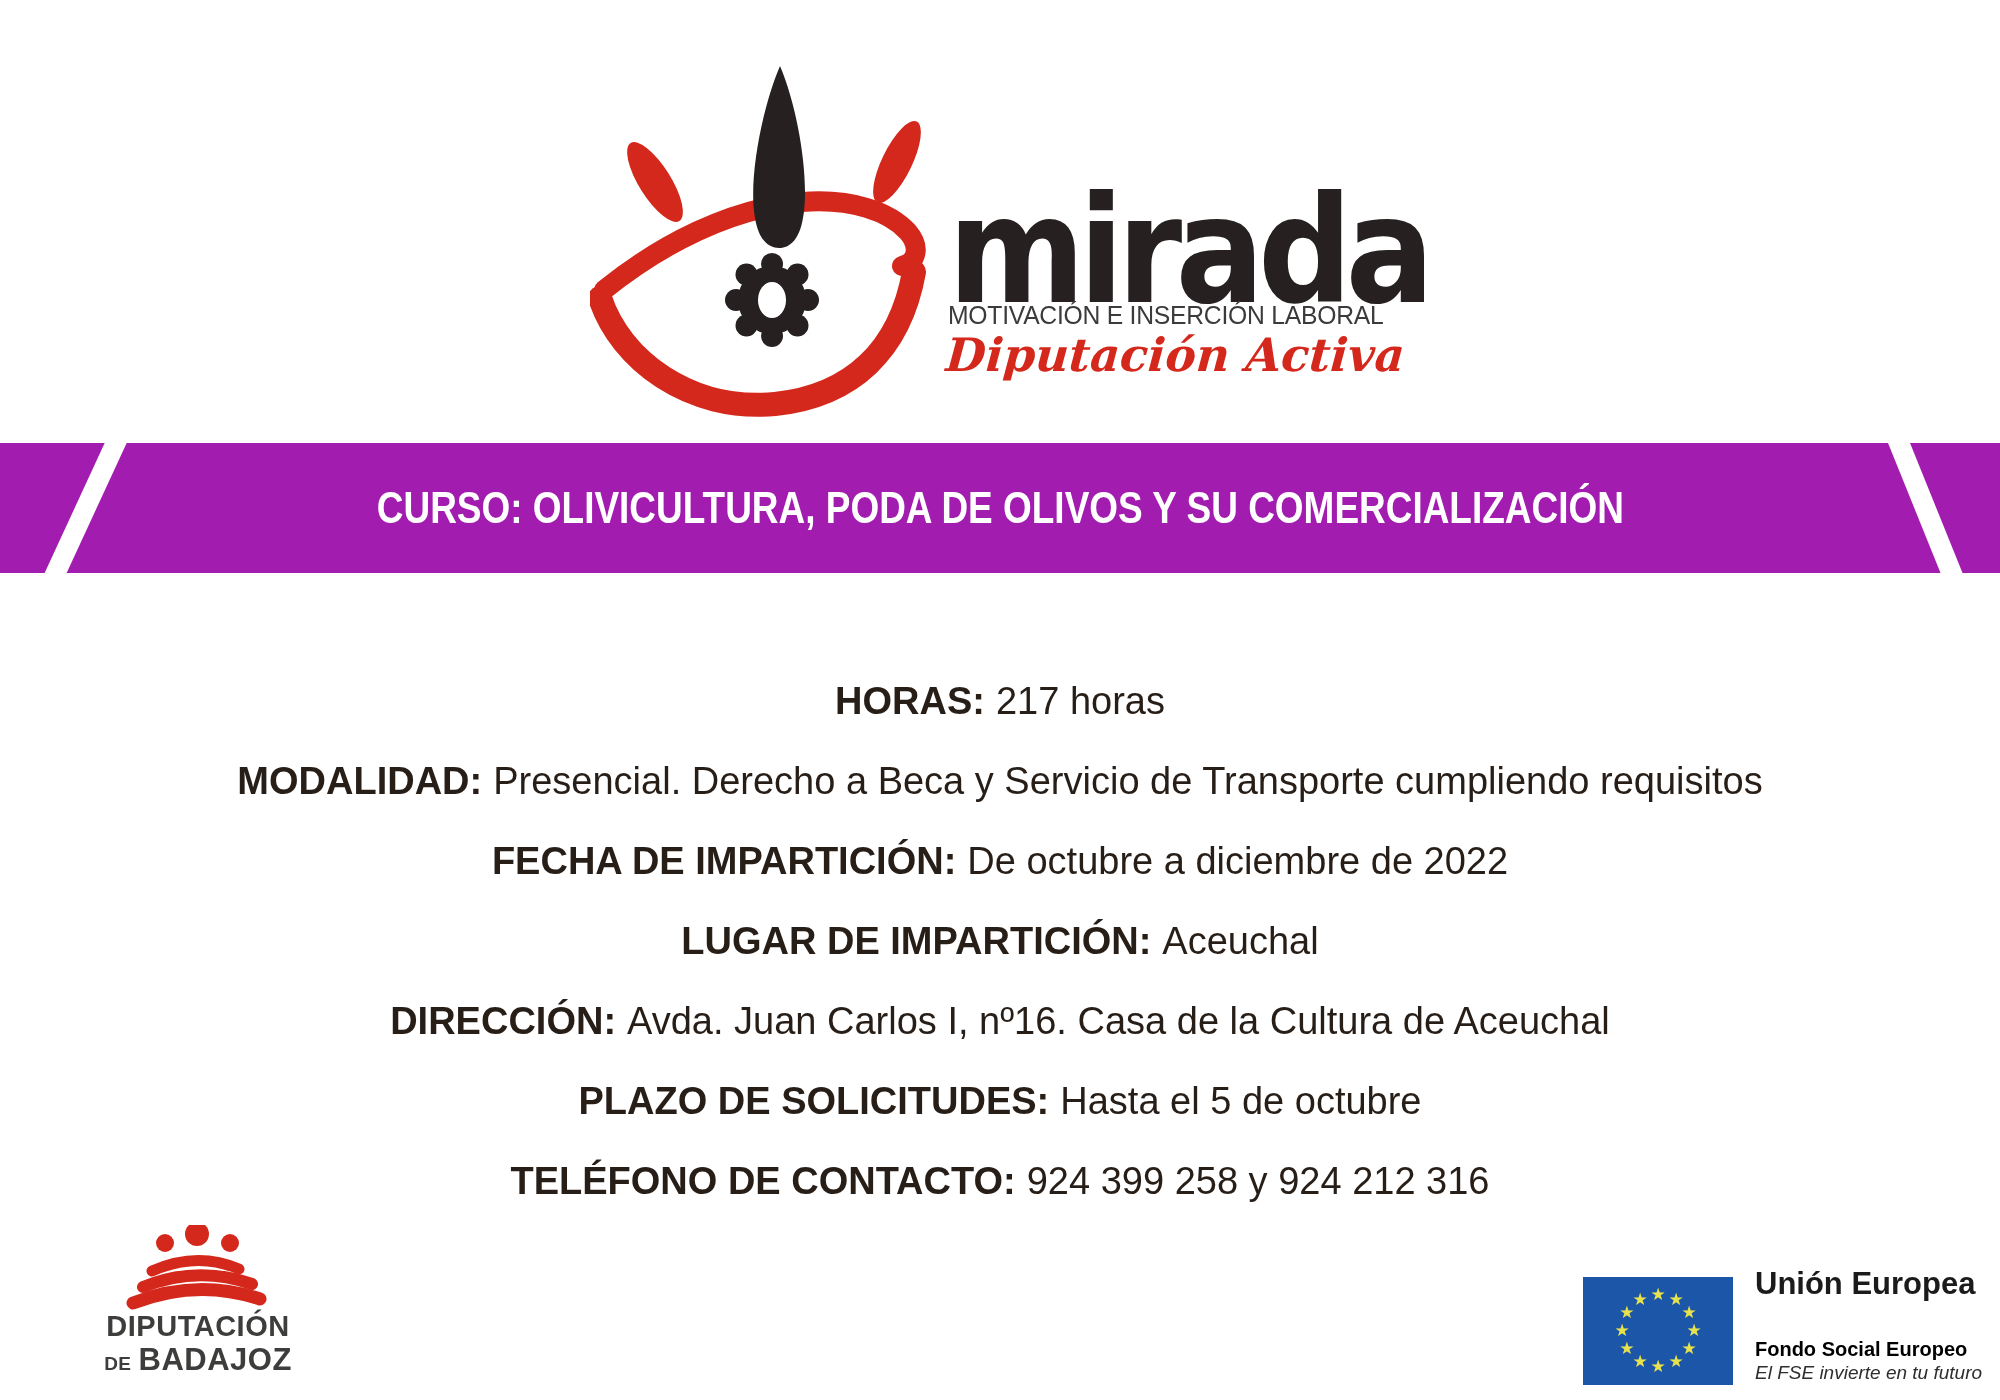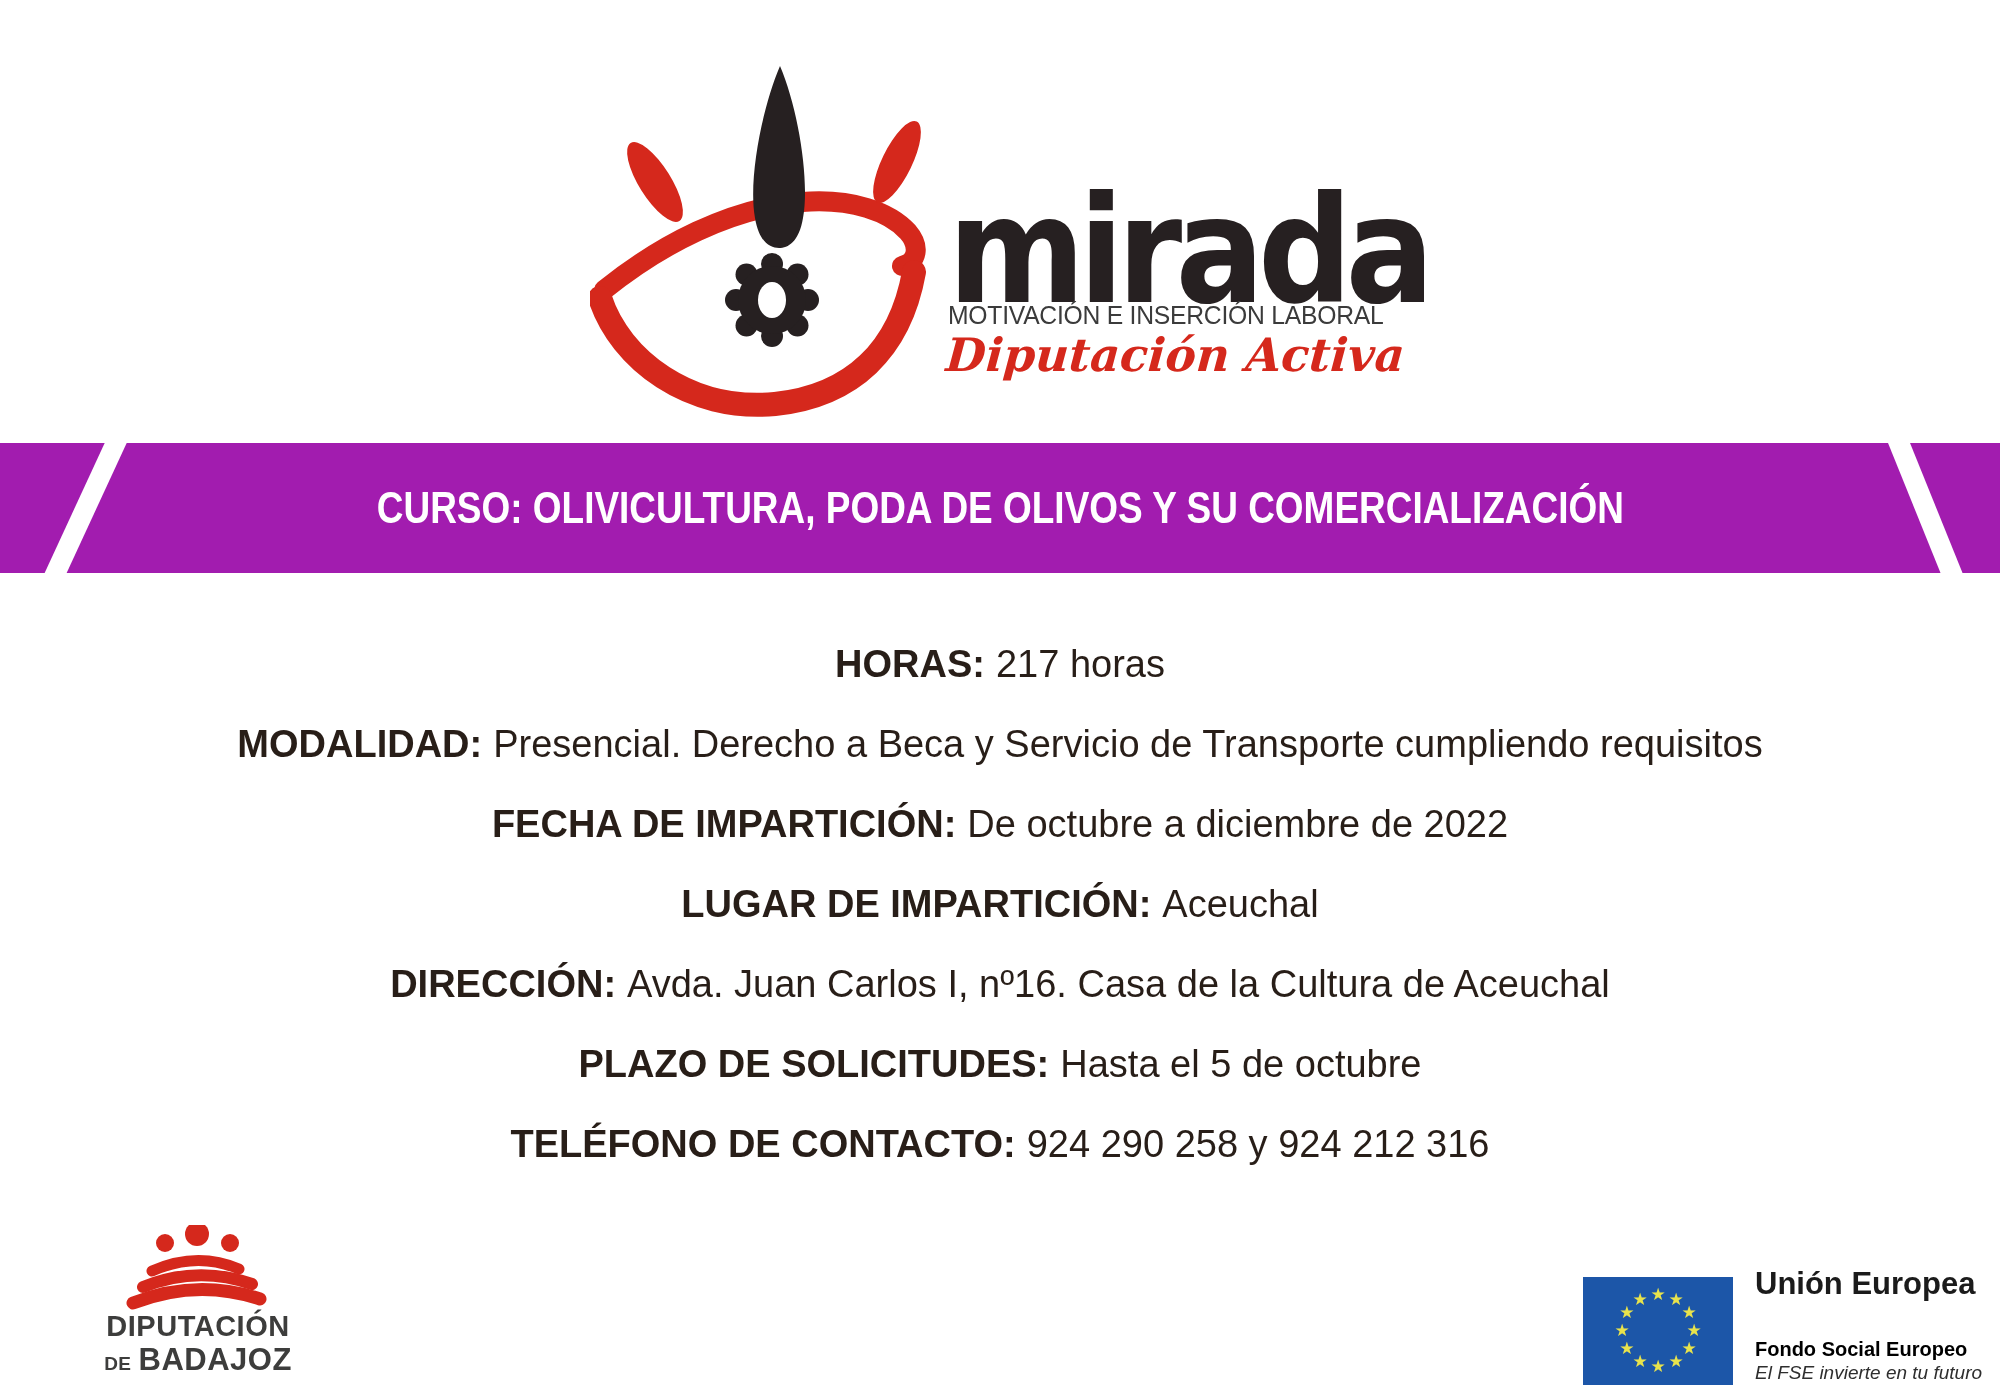--- a/index.html
+++ b/index.html
@@ -53,21 +53,21 @@
   .banner-title {
     display:inline-block;
     color:#ffffff; font-weight:bold; font-size:44px; letter-spacing:0;
     transform:scaleX(0.84); transform-origin:center;
     white-space:nowrap;
   }
 
   
   .details { position:absolute; left:0; top:643px; width:2000px; }
   .detail-row {
-    height:80px; display:flex; align-items:flex-start; justify-content:center;
+    height:80px; display:flex; align-items:flex-end; justify-content:center;
     font-size:38px; color:#281e18; white-space:nowrap;
   }
   .detail-row .lbl { font-weight:bold; margin-right:11px; }
   .detail-row .val { font-weight:normal; }
 
   
   .crown-logo { position:absolute; left:118px; top:1225px; width:160px; height:90px; }
   .dip-text { position:absolute; left:78px; top:1312px; width:240px; text-align:center; color:#3d3d3c; }
   .dip-line1 { font-weight:bold; font-size:29px; line-height:1.0; letter-spacing:0.5px;text-align:center; }
   .dip-line2 { font-weight:bold; font-size:31px; line-height:1.0; margin-top:3px; letter-spacing:0.5px; }
@@ -148,21 +148,21 @@
   <div class="detail-row">
     <span class="lbl">DIRECCIÓN:</span>
     <span class="val">Avda. Juan Carlos I, nº16. Casa de la Cultura de Aceuchal</span>
   </div>
   <div class="detail-row">
     <span class="lbl">PLAZO DE SOLICITUDES:</span>
     <span class="val">Hasta el 5 de octubre</span>
   </div>
   <div class="detail-row">
     <span class="lbl">TELÉFONO DE CONTACTO:</span>
-    <span class="val">924 290 258 y 924 212 316</span>
+    <span class="val">924 399 258 y 924 212 316</span>
   </div>
 </div>
 
 <svg class="crown-logo" viewBox="0 0 160 90" xmlns="http://www.w3.org/2000/svg">
   <circle cx="47" cy="18" r="9" fill="#d5281c"></circle>
   <circle cx="79" cy="9" r="12" fill="#d5281c"></circle>
   <circle cx="112" cy="18" r="9" fill="#d5281c"></circle>
   <path d="M 34 46 Q 79 26 121 44" fill="none" stroke="#d5281c" stroke-width="11" stroke-linecap="round"></path>
   <path d="M 25 62 Q 79 40 134 59" fill="none" stroke="#d5281c" stroke-width="12" stroke-linecap="round"></path>
   <path d="M 15 78 Q 79 53 142 74" fill="none" stroke="#d5281c" stroke-width="13" stroke-linecap="round"></path>

